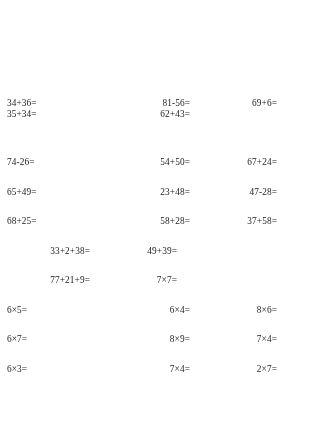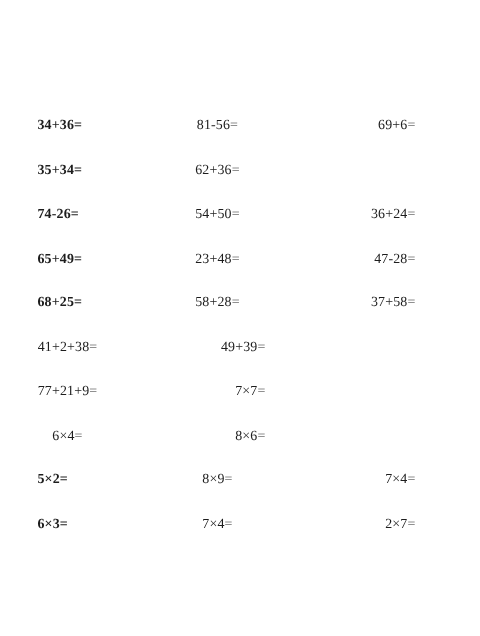--- a/index.html
+++ b/index.html
@@ -36,90 +36,91 @@
   }
   .problem-cell {
     font-size: 9.3px;
     line-height: 13px;
     letter-spacing: 0.1px;
     white-space: nowrap;
     color: #1d1d1d;
   }
   .col-1 {
     width: 100px;
-    padding-left: 25px;
+    padding-left: 7px;
     box-sizing: border-box;
     text-align: left;
-    font-weight: bold;
   }
   .col-2 {
     width: 90px;
     padding-right: 0px;
     box-sizing: border-box;
-    text-align: center;
+    text-align: right;
   }
   .col-3 {
     width: 110px;
     padding-right: 23px;
     box-sizing: border-box;
     text-align: right;
+    margin-top: 19px;
   }
 </style>
 </head>
 <body>
 
 <div class="worksheet">
   <div class="problem-grid">
 
     <div class="problem-row">
       <div class="problem-cell col-1">34+36=</div>
       <div class="problem-cell col-2">81-56=</div>
       <div class="problem-cell col-3">69+6=</div>
     </div>
 
     <div class="problem-row">
       <div class="problem-cell col-1">35+34=</div>
-      <div class="problem-cell col-2">62+36=</div>
+      <div class="problem-cell col-2">62+43=</div>
     </div>
 
     <div class="problem-row">
       <div class="problem-cell col-1">74-26=</div>
       <div class="problem-cell col-2">54+50=</div>
-      <div class="problem-cell col-3">36+24=</div>
+      <div class="problem-cell col-3">67+24=</div>
     </div>
 
     <div class="problem-row">
       <div class="problem-cell col-1">65+49=</div>
       <div class="problem-cell col-2">23+48=</div>
       <div class="problem-cell col-3">47-28=</div>
     </div>
 
     <div class="problem-row">
       <div class="problem-cell col-1">68+25=</div>
       <div class="problem-cell col-2">58+28=</div>
       <div class="problem-cell col-3">37+58=</div>
     </div>
 
     <div class="problem-row">
-      <div class="problem-cell col-2">41+2+38=</div>
+      <div class="problem-cell col-2">33+2+38=</div>
       <div class="problem-cell col-3">49+39=</div>
     </div>
 
     <div class="problem-row">
       <div class="problem-cell col-2">77+21+9=</div>
       <div class="problem-cell col-3">7×7=</div>
     </div>
 
     <div class="problem-row">
+      <div class="problem-cell col-1">6×5=</div>
       <div class="problem-cell col-2">6×4=</div>
       <div class="problem-cell col-3">8×6=</div>
     </div>
 
     <div class="problem-row">
-      <div class="problem-cell col-1">5×2=</div>
+      <div class="problem-cell col-1">6×7=</div>
       <div class="problem-cell col-2">8×9=</div>
       <div class="problem-cell col-3">7×4=</div>
     </div>
 
     <div class="problem-row">
       <div class="problem-cell col-1">6×3=</div>
       <div class="problem-cell col-2">7×4=</div>
       <div class="problem-cell col-3">2×7=</div>
     </div>
 

